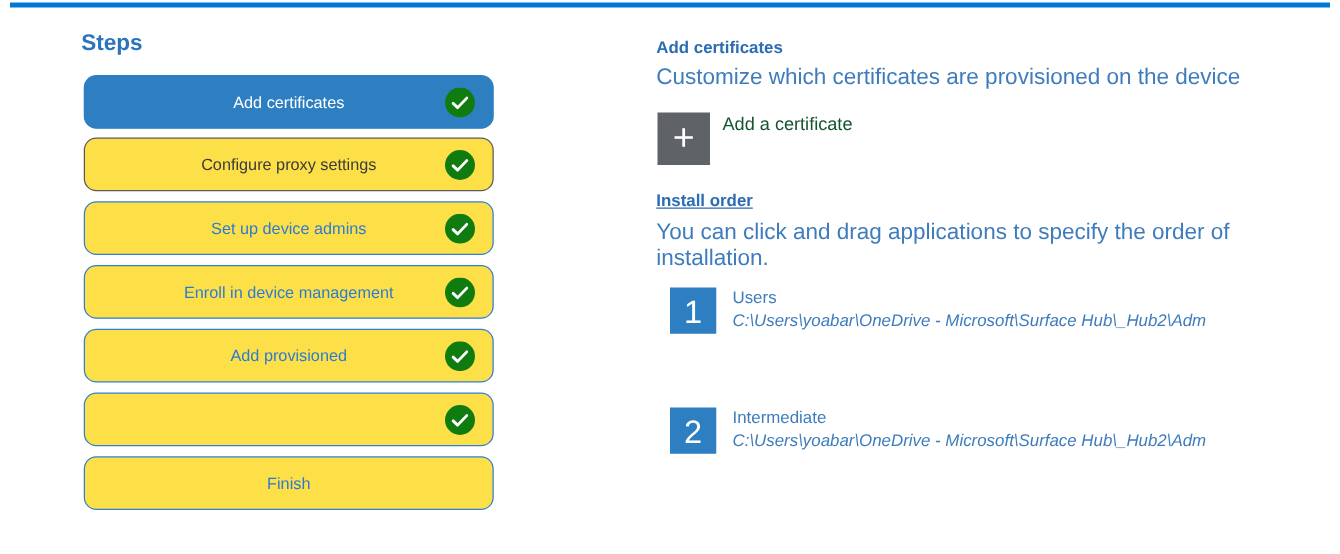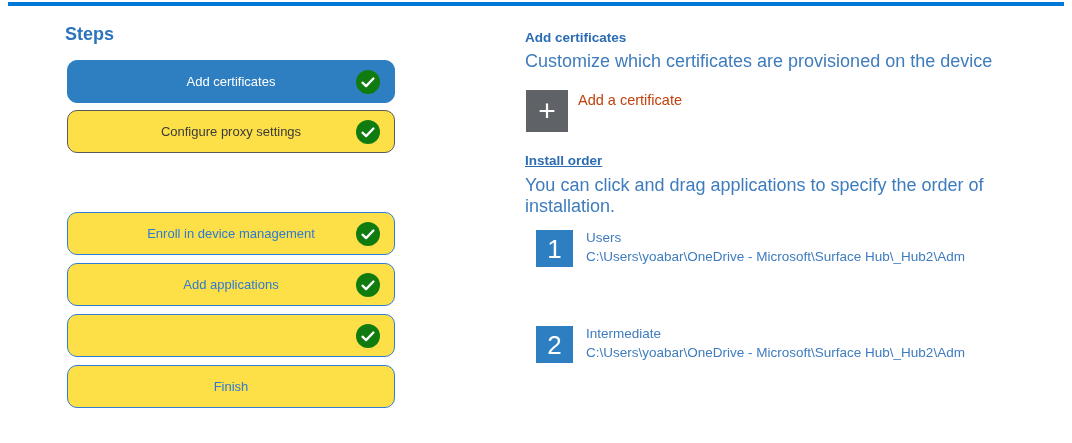--- a/index.html
+++ b/index.html
@@ -104,21 +104,21 @@
     align-items: center;
     justify-content: center;
     font-size: 30px;
     font-weight: 300;
     line-height: 1;
   }
   .add-cert-label {
     margin-left: 10px;
     margin-top: 2px;
     font-size: 14.5px;
-    color: #c2410c;
+    color: #14532d;
   }
 
   #install-title { top: 153px; text-decoration: underline; }
   #install-sub { top: 175px; }
 
   .cert-item {
     position: absolute;
     left: 536px;
     display: flex;
     align-items: flex-start;
@@ -146,20 +146,21 @@
   }
   .cert-name {
     font-size: 13.5px;
     color: #3e7cbd;
     line-height: 19px;
   }
   .cert-path {
     font-size: 13.5px;
     color: #3e7cbd;
     line-height: 19px;
+    font-style: italic;
   }
 </style>
 </head>
 <body>
 
 <div id="screen">
 
   <div class="accent-bar"></div>
 
   <div class="steps-title">Steps</div>
@@ -173,31 +174,38 @@
   </div>
 
   <div class="step-btn muted" style="top:110px">
     <span class="step-label">Configure proxy settings</span>
     <svg class="check-icon" viewBox="0 0 24 24">
       <circle cx="12" cy="12" r="12" fill="#107c10"></circle>
       <path d="M6.5 12.7l3.6 3.4 7.3-7.6" stroke="#ffffff" stroke-width="2.3" fill="none" stroke-linecap="round" stroke-linejoin="round"></path>
     </svg>
   </div>
 
+  <div class="step-btn" style="top:161px">
+    <span class="step-label">Set up device admins</span>
+    <svg class="check-icon" viewBox="0 0 24 24">
+      <circle cx="12" cy="12" r="12" fill="#107c10"></circle>
+      <path d="M6.5 12.7l3.6 3.4 7.3-7.6" stroke="#ffffff" stroke-width="2.3" fill="none" stroke-linecap="round" stroke-linejoin="round"></path>
+    </svg>
+  </div>
 
   <div class="step-btn" style="top:212px">
     <span class="step-label">Enroll in device management</span>
     <svg class="check-icon" viewBox="0 0 24 24">
       <circle cx="12" cy="12" r="12" fill="#107c10"></circle>
       <path d="M6.5 12.7l3.6 3.4 7.3-7.6" stroke="#ffffff" stroke-width="2.3" fill="none" stroke-linecap="round" stroke-linejoin="round"></path>
     </svg>
   </div>
 
   <div class="step-btn" style="top:263px">
-    <span class="step-label">Add applications</span>
+    <span class="step-label">Add provisioned</span>
     <svg class="check-icon" viewBox="0 0 24 24">
       <circle cx="12" cy="12" r="12" fill="#107c10"></circle>
       <path d="M6.5 12.7l3.6 3.4 7.3-7.6" stroke="#ffffff" stroke-width="2.3" fill="none" stroke-linecap="round" stroke-linejoin="round"></path>
     </svg>
   </div>
 
   <div class="step-btn" style="top:314px">
     <svg class="check-icon" viewBox="0 0 24 24">
       <circle cx="12" cy="12" r="12" fill="#107c10"></circle>
       <path d="M6.5 12.7l3.6 3.4 7.3-7.6" stroke="#ffffff" stroke-width="2.3" fill="none" stroke-linecap="round" stroke-linejoin="round"></path>

